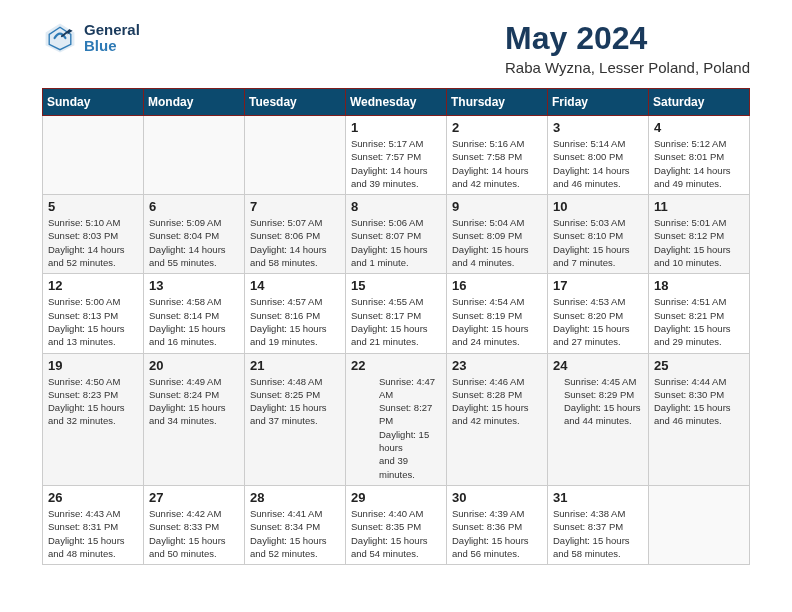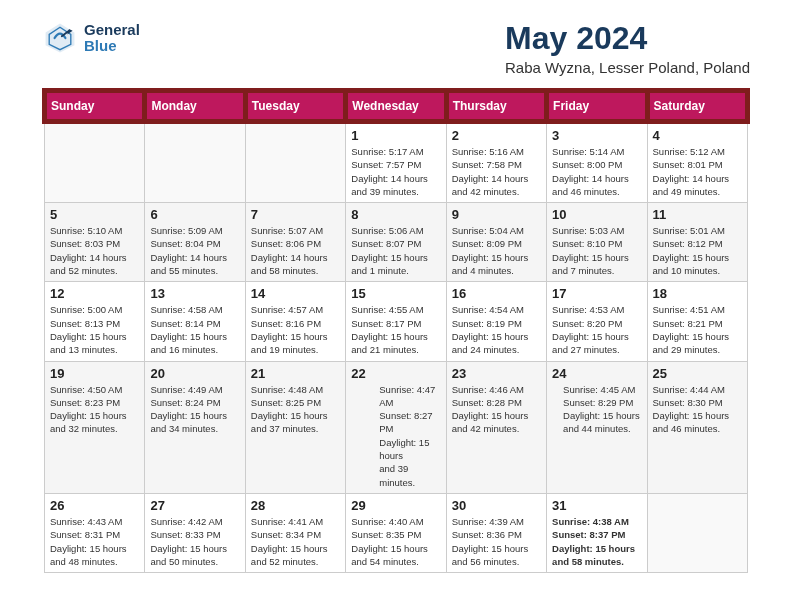--- a/index.html
+++ b/index.html
@@ -54,27 +54,27 @@
     .location {
       font-size: 15px;
       color: #333;
       margin-top: 2px;
     }
     table {
       width: 100%;
       border-collapse: collapse;
     }
     thead tr th {
-      background: #be185d;
+      background: #0c4a6e;
       color: #fff;
       font-size: 12px;
       font-weight: bold;
       padding: 6px 4px;
       text-align: left;
-      border: 5px solid #7f1d1d;
+      border: 1px solid #7f1d1d;
     }
     tbody tr td {
       border: 1px solid #ccc;
       vertical-align: top;
       padding: 4px 5px;
       width: calc(100% / 7);
       min-height: 80px;
       background: #fff;
     }
     tbody tr:nth-child(odd) td {
@@ -352,21 +352,21 @@
           </td>
           <td>
             <div class="day-num">30</div>
             <div class="day-info" style="white-space: pre-line;">Sunrise: 4:39 AM
 Sunset: 8:36 PM
 Daylight: 15 hours
 and 56 minutes.</div>
           </td>
           <td>
             <div class="day-num">31</div>
-            <div class="day-info" style="white-space: pre-line; font-weight: bold;">Sunrise: 4:38 AM
+            <div class="day-info" style="white-space: pre-line;">Sunrise: 4:38 AM
 Sunset: 8:37 PM
 Daylight: 15 hours
 and 58 minutes.</div>
           </td>
           <td class="empty-cell"></td>
         </tr>
       </tbody>
   </table>
 </div>
 

